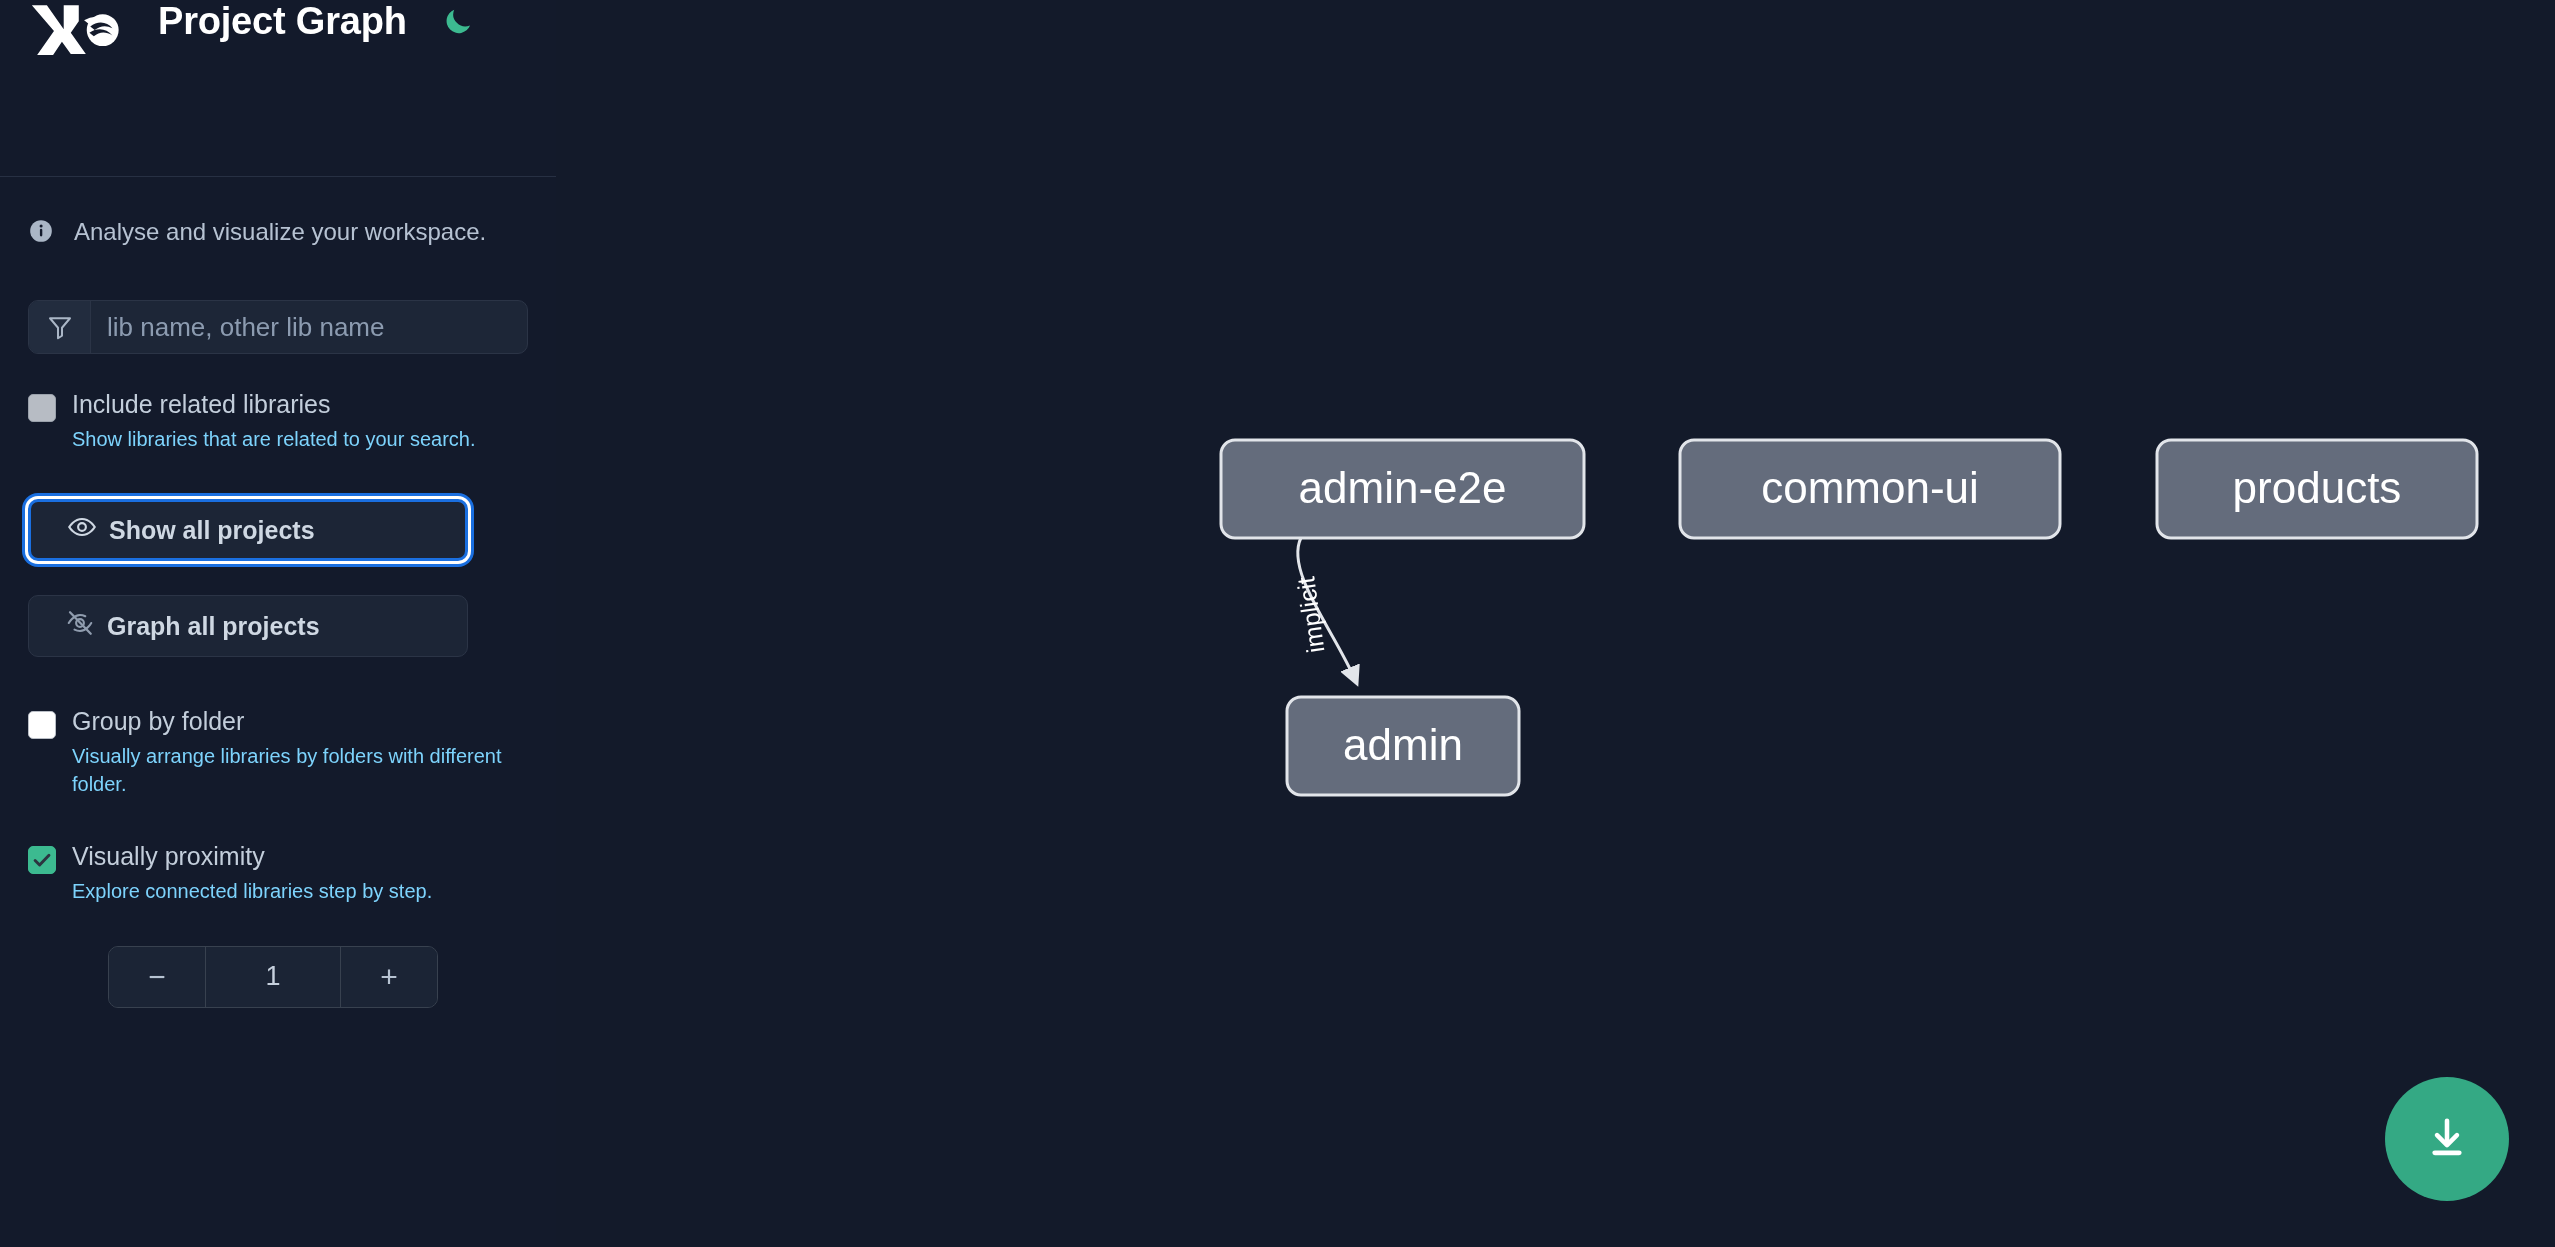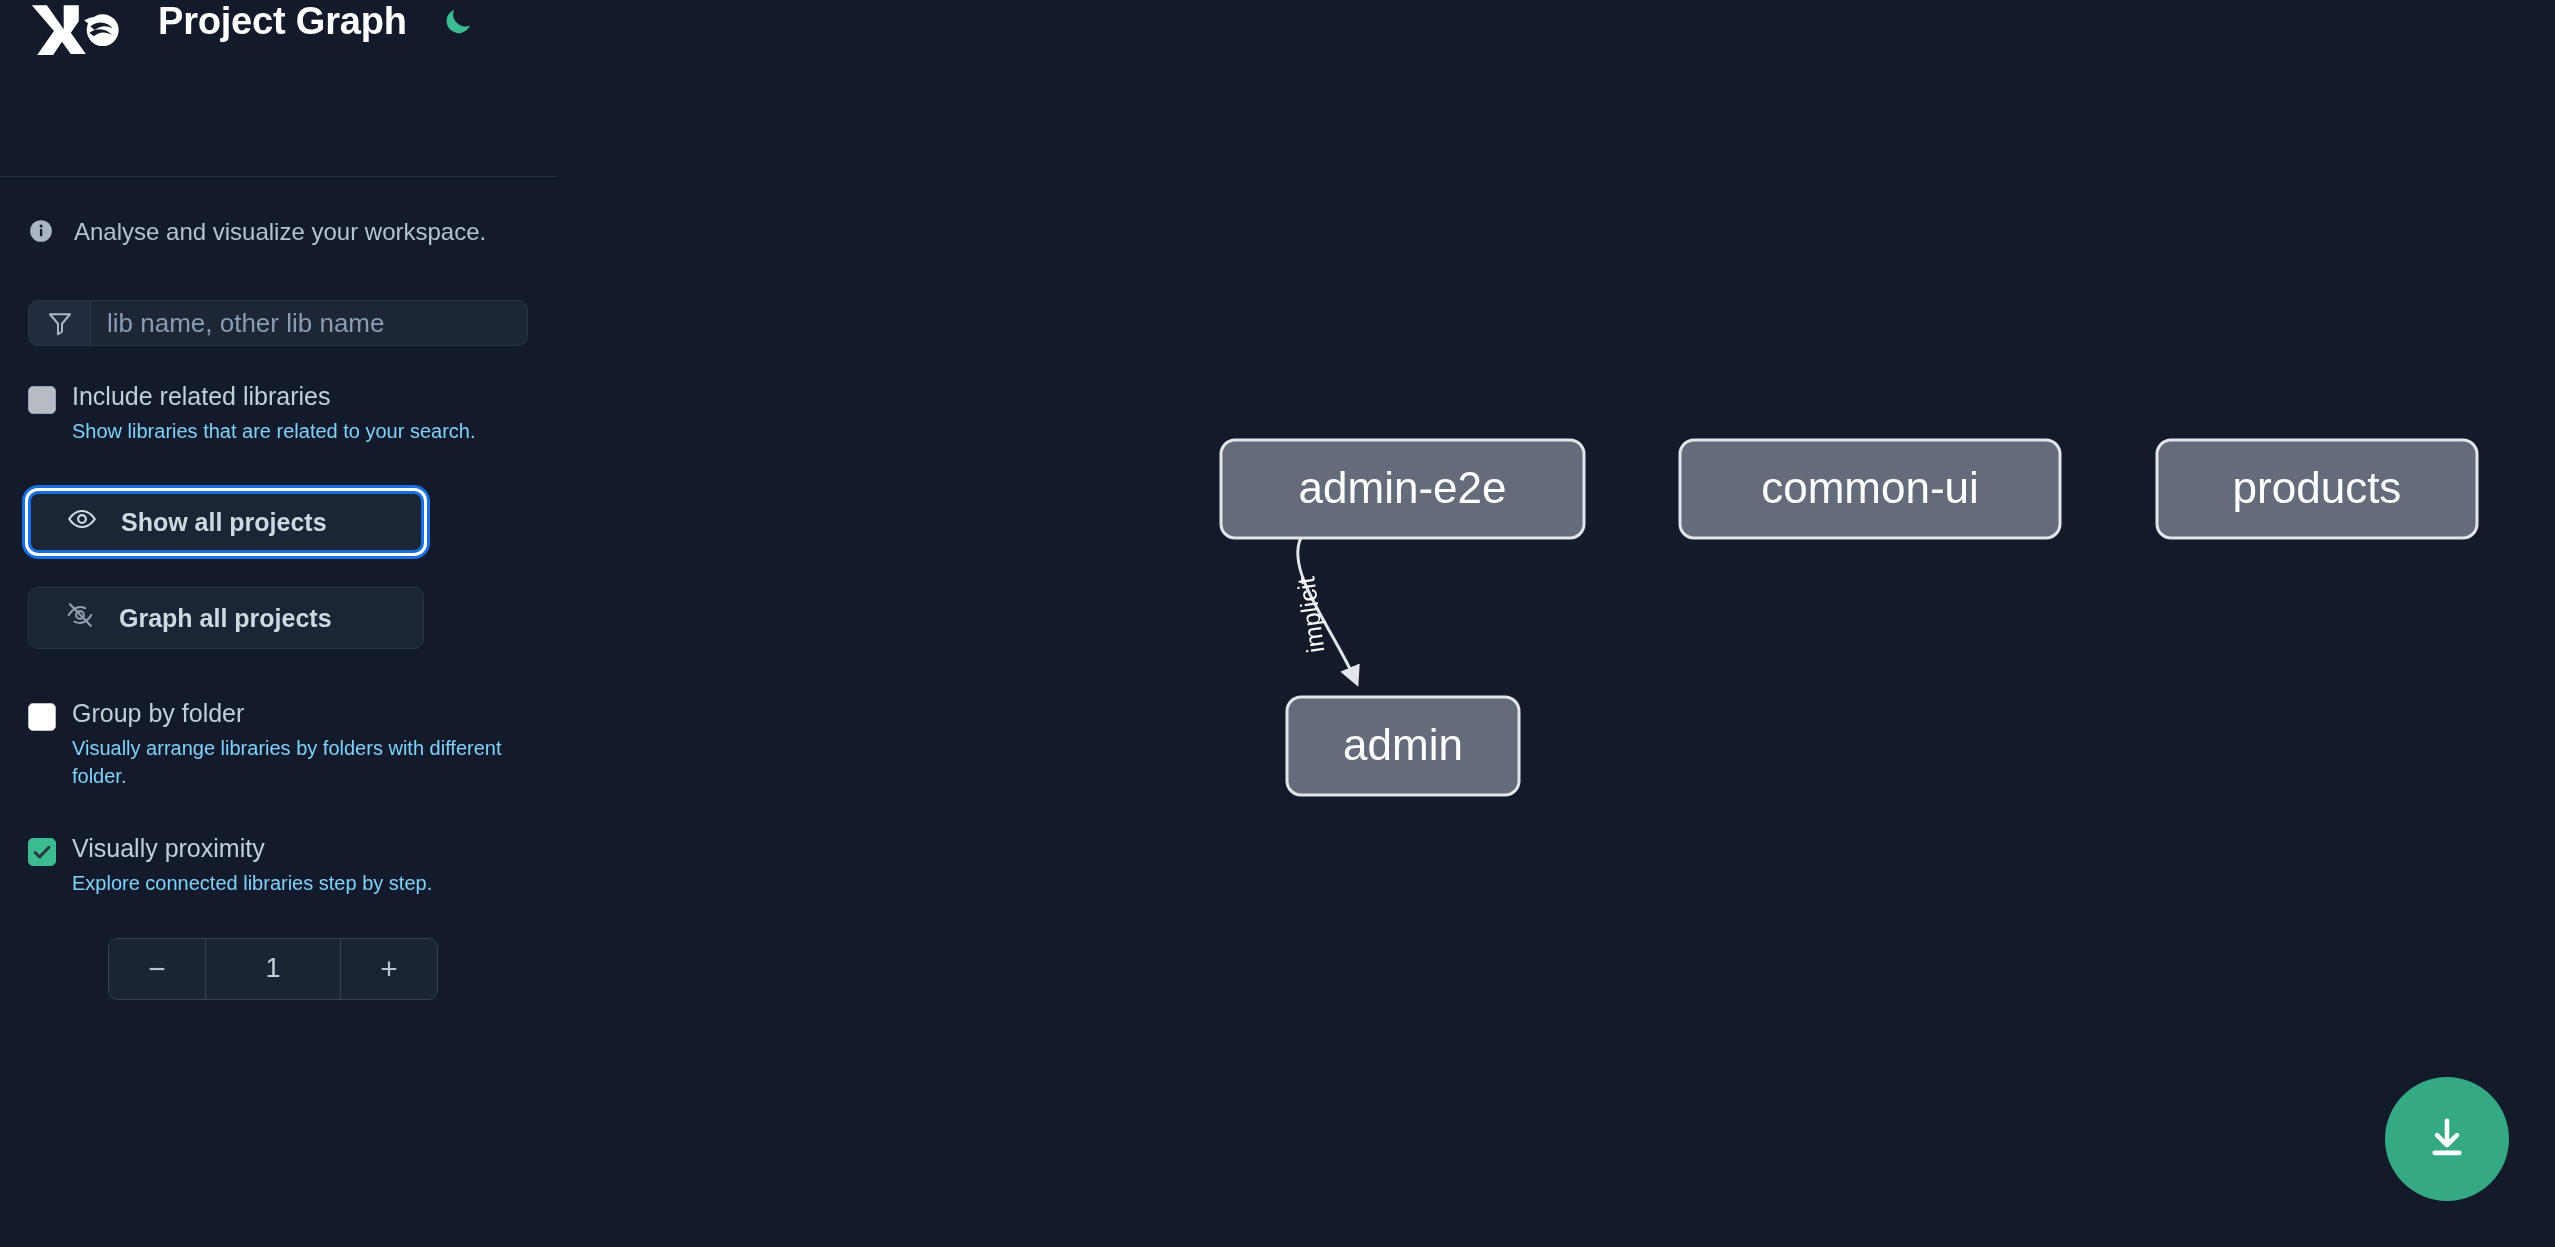--- a/index.html
+++ b/index.html
@@ -50,21 +50,21 @@
   }
   .tagline .info-icon { flex: 0 0 26px; margin-top: 3px; }
   .tagline-text {
     color: #b6c2d2;
     font-size: 24px;
     line-height: 1.3;
   }
 
   .search-wrap {
     margin: 52px 28px 0 28px;
-    height: 46px;
+    height: 54px;
     display: flex;
     background: #1d2637;
     border: 1px solid #2b real;
     border: 1px solid #2b3446;
     border-radius: 10px;
     overflow: hidden;
   }
   .search-icon-box {
     width: 62px; flex: 0 0 62px;
     display: flex; align-items: center; justify-content: center;
@@ -109,23 +109,23 @@
   .opt-desc {
     color: #7dd3fc;
     font-size: 20px;
     line-height: 1.38;
     margin-top: 7px;
     max-width: 450px;
   }
 
   .btn-stack { margin-top: 46px; padding: 0 28px; }
   .gbtn {
-    width: 396px; height: 62px;
+    width: 440px; height: 62px;
     display: flex; align-items: center;
-    gap: 24px;
+    gap: 12px;
     padding-left: 36px;
     border-radius: 10px;
     background: #1c2536;
     border: 1px solid #2b3446;
     color: #cfd8e3;
     font-size: 25px;
     font-weight: 700;
     cursor: pointer;
     font-family: "Liberation Sans", sans-serif;
   }

